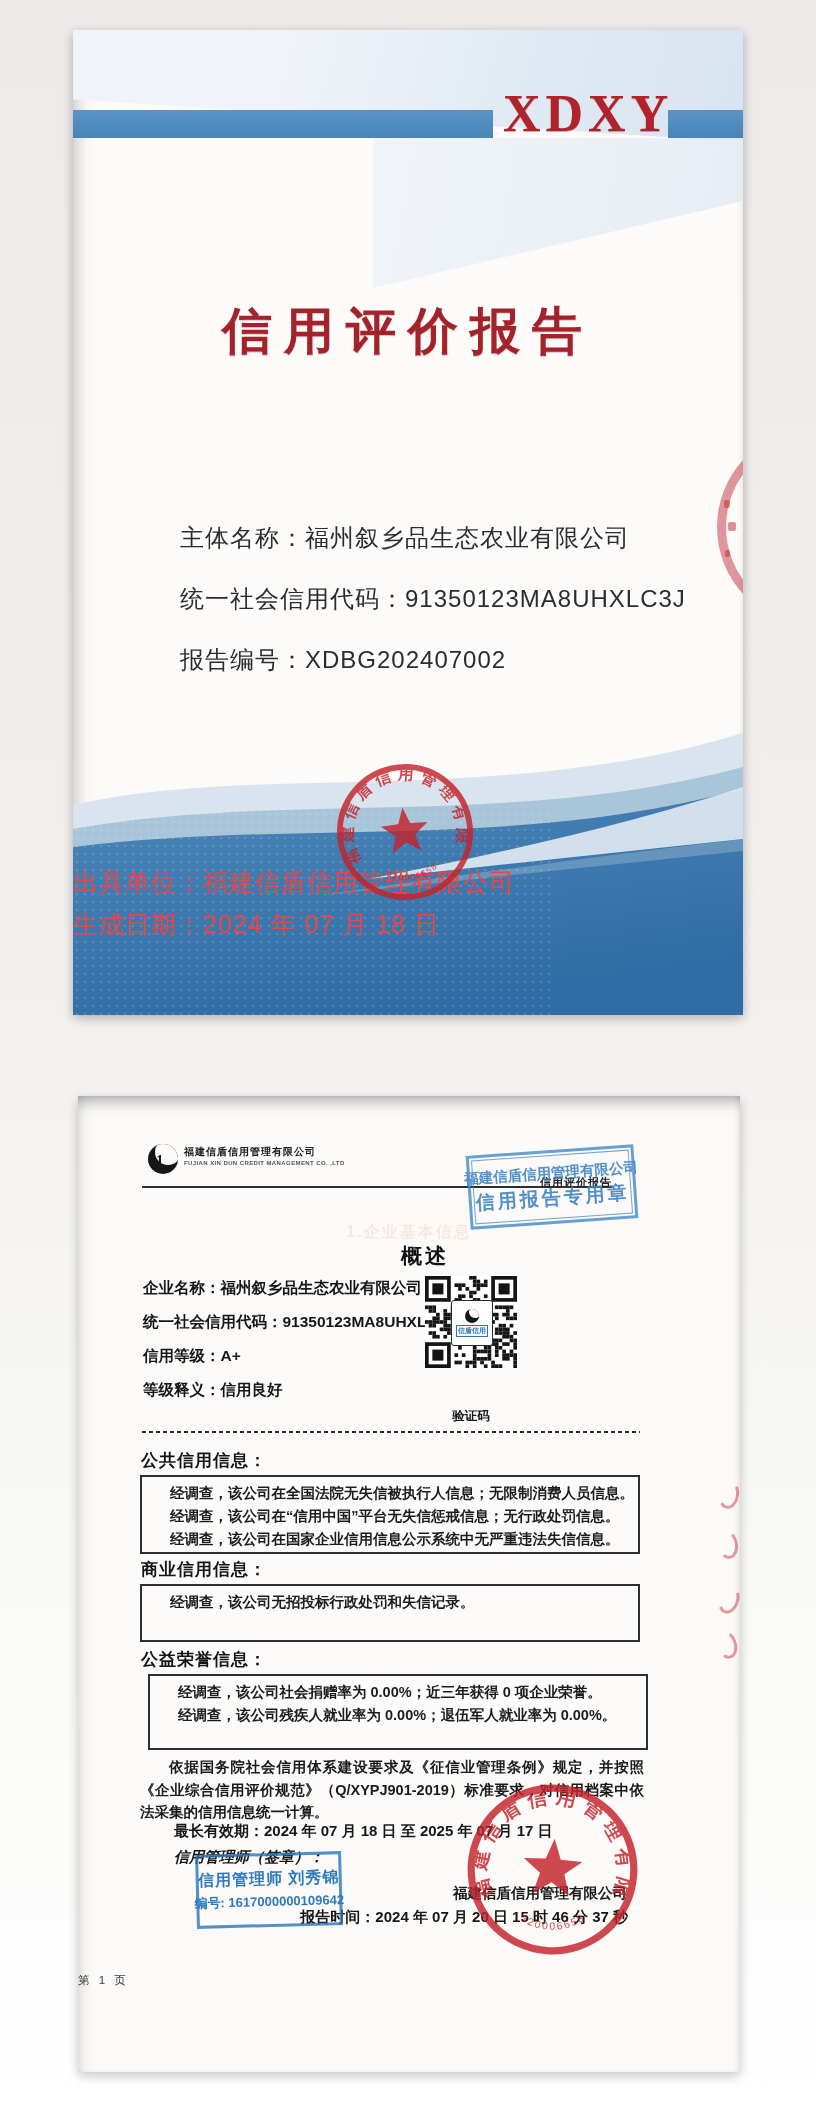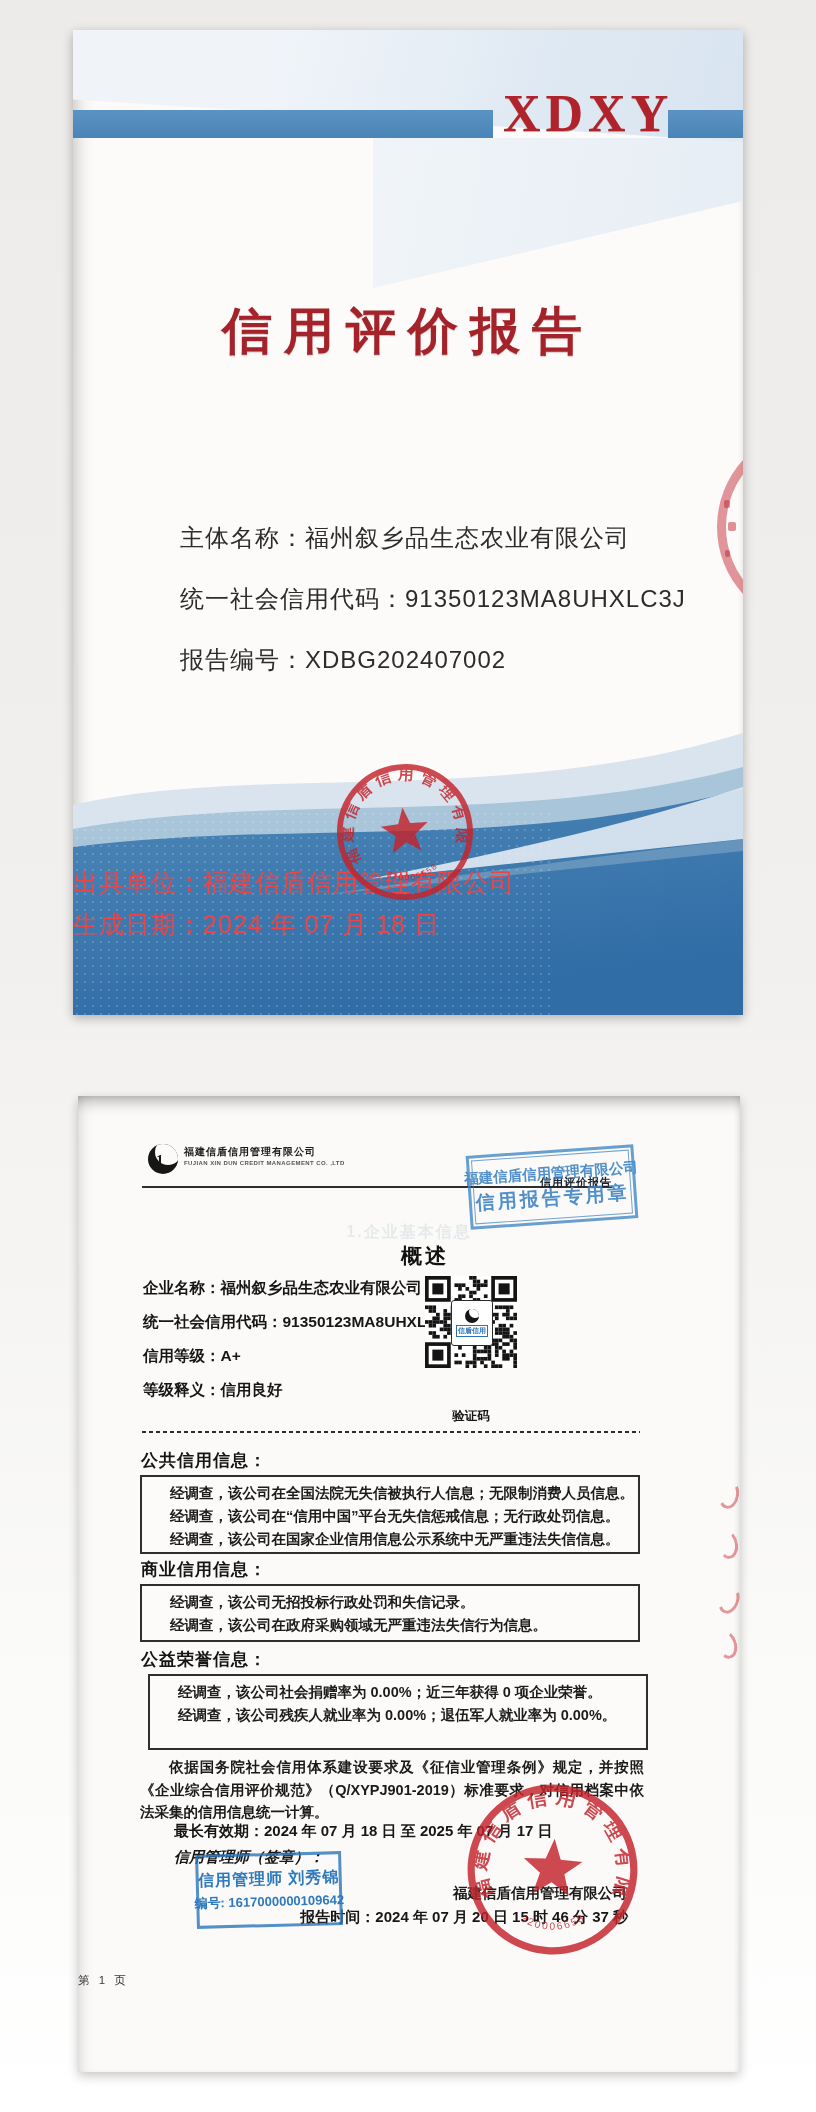--- a/index.html
+++ b/index.html
@@ -65,21 +65,21 @@
   .doc-type{position:absolute;right:128px;top:79px;font-size:11px;font-weight:bold;color:#17202b;letter-spacing:1px;z-index:5;}
   .header-rule{position:absolute;left:64px;top:90px;width:470px;height:2px;background:#2e2e2e;z-index:4;}
   .blue-stamp{position:absolute;left:390px;top:54px;width:162px;height:68px;z-index:7;
     border:3px solid rgba(64,134,198,.85);transform:rotate(-4deg);opacity:.92;
     display:flex;align-items:center;justify-content:center;}
   .blue-stamp-inner{border:1px solid rgba(64,134,198,.8);margin:0;width:calc(100% - 6px);height:calc(100% - 6px);
     display:flex;flex-direction:column;align-items:center;justify-content:center;color:#4287c6;}
   .bs-l1{font-size:14.5px;font-weight:bold;white-space:nowrap;letter-spacing:0;}
   .bs-l2{font-size:19px;font-weight:bold;white-space:nowrap;letter-spacing:3px;margin-top:2px;}
   .ghost-text{position:absolute;left:0;top:126px;width:100%;text-align:center;font-size:16px;
-    color:#0c4a6e;opacity:.09;letter-spacing:2px;font-weight:bold;z-index:1;}
+    color:#c2410c;opacity:.09;letter-spacing:2px;font-weight:bold;z-index:1;}
   .overview-title{position:absolute;left:0;top:130px;width:100%;margin:16px;text-align:center;
     font-size:21px;font-weight:bold;color:#111;letter-spacing:3px;z-index:2;}
   .info-rows{position:absolute;left:65px;top:181px;}
   .irow{font-size:15.5px;font-weight:bold;color:#161616;margin-bottom:13px;white-space:nowrap;line-height:21px;}
   .qr-wrap{position:absolute;left:347px;top:180px;width:92px;height:92px;z-index:3;}
   .qr-center{position:absolute;left:26px;top:24px;width:40px;height:44px;background:#fff;
     border:1px solid #2a2a2a;border-radius:3px;display:flex;flex-direction:column;align-items:center;justify-content:center;}
   .qr-logo{width:14px;height:14px;border-radius:50%;background:#161616;position:relative;overflow:hidden;}
   .qr-logo::after{content:"";position:absolute;left:4px;top:-3px;width:12px;height:12px;border-radius:50%;background:#fff;}
   .qr-center-text{font-size:7px;font-weight:bold;color:#2b72b5;border:1px solid #2b72b5;padding:0 1px;margin-top:2px;white-space:nowrap;}
@@ -401,21 +401,20 @@
   <div class="sec-h h1pos">公共信用信息：</div>
   <div class="sec-box b1pos">
     <div class="bl">经调查，该公司在全国法院无失信被执行人信息；无限制消费人员信息。</div>
     <div class="bl">经调查，该公司在“信用中国”平台无失信惩戒信息；无行政处罚信息。</div>
     <div class="bl">经调查，该公司在国家企业信用信息公示系统中无严重违法失信信息。</div>
   </div>
 
   <div class="sec-h h2pos">商业信用信息：</div>
   <div class="sec-box b2pos">
     <div class="bl">经调查，该公司无招投标行政处罚和失信记录。</div>
-    <div class="bl">经调查，该公司在政府采购领域无严重违法失信行为信息。</div>
   </div>
 
   <div class="sec-h h3pos">公益荣誉信息：</div>
   <div class="sec-box b3pos">
     <div class="bl">经调查，该公司社会捐赠率为 0.00%；近三年获得 0 项企业荣誉。</div>
     <div class="bl">经调查，该公司残疾人就业率为 0.00%；退伍军人就业率为 0.00%。</div>
   </div>
 
   <p class="basis">依据国务院社会信用体系建设要求及《征信业管理条例》规定，并按照《企业综合信用评价规范》（Q/XYPJ901-2019）标准要求，对信用档案中依法采集的信用信息统一计算。</p>
   <div class="validity">最长有效期：2024 年 07 月 18 日 至 2025 年 07 月 17 日</div>

